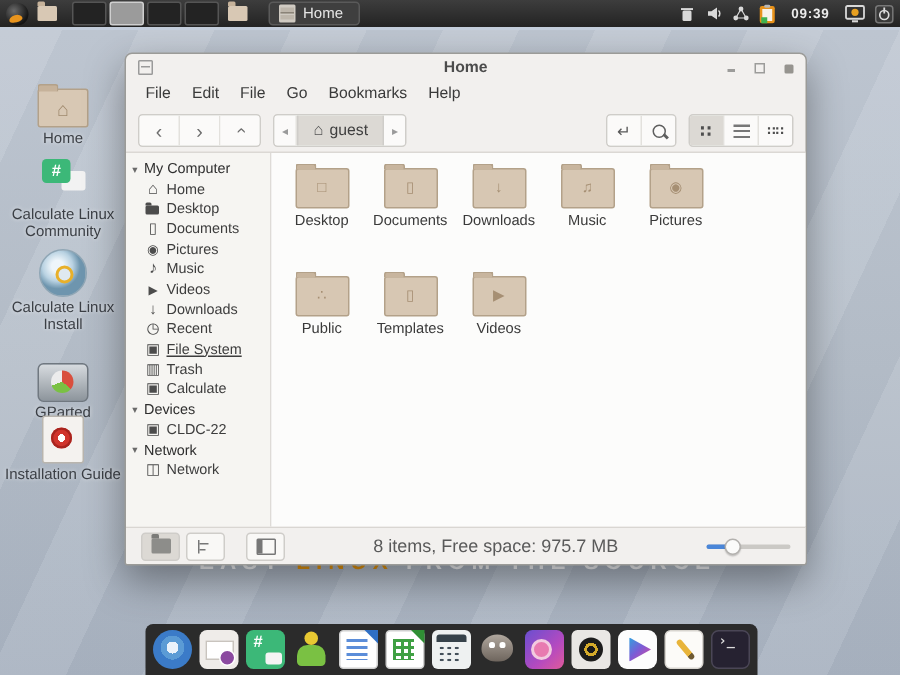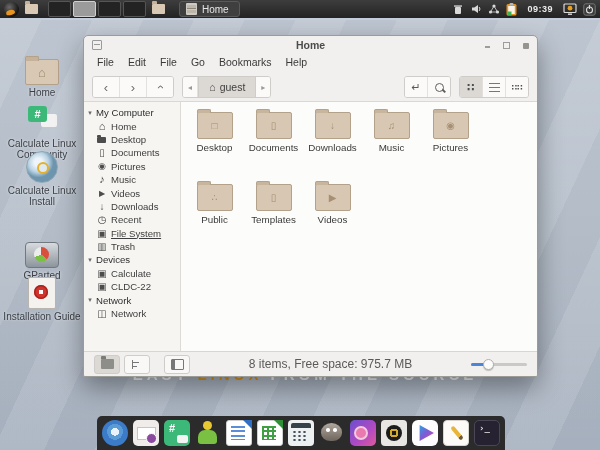--- a/index.html
+++ b/index.html
@@ -27,21 +27,21 @@
   .tb-ic::after{content:"";position:absolute;left:1px;top:7px;width:9px;height:3px;background:#bdb6ab}
   .spacer{flex:1}
   .tray{display:flex;align-items:center;gap:6px}
   .tray svg{display:block}
   .clock{color:#ececec;font-size:9px;font-weight:bold;letter-spacing:.5px;margin:0 4px}
 
   
   .desk{position:absolute;left:3px;top:20px;width:78px;z-index:1}
   .d-item{position:absolute;left:0;width:78px;text-align:center}
   .d-item:nth-of-type(1){top:35px}.d-item:nth-of-type(2){top:86px}
-  .d-item:nth-of-type(3){top:131px}.d-item:nth-of-type(4){top:218px}
+  .d-item:nth-of-type(3){top:146px}.d-item:nth-of-type(4){top:218px}
   .d-item:nth-of-type(5){top:257px}
   .d-label{font-size:10px;line-height:1.05;color:#3b3f45;margin-top:3px;text-shadow:0 0 3px rgba(255,255,255,.7)}
   .dicon{width:34px;height:30px;margin:0 auto;position:relative}
   .dicon.home{background:#d8c8b4;border:1px solid #b3a189;border-radius:2px;width:32px;height:24px;margin-top:4px}
   .dicon.home::before{content:"";position:absolute;top:-4px;left:-1px;width:12px;height:4px;background:#c6b29a;border:1px solid #b3a189;border-bottom:none;border-radius:2px 2px 0 0}
   .dicon.home::after{content:"⌂";position:absolute;inset:0;display:flex;align-items:center;justify-content:center;color:#a08a6e;font-size:13px}
   .dicon.community::before{content:"";position:absolute;right:2px;top:8px;width:16px;height:13px;background:#f2f2f2;border-radius:2px}
   .dicon.community::after{content:"#";position:absolute;left:3px;top:0;width:19px;height:16px;background:#3cb878;border-radius:3px;
        color:#fff;font-weight:bold;font-size:11px;display:flex;align-items:center;justify-content:center}
   .dicon.install{border-radius:50%;width:30px;height:30px;background:radial-gradient(circle at 38% 35%,#eef5fa 0 4px,#b9d2e2 10px,#6e95ae 15px);border:1px solid #8fa6b5}
@@ -365,27 +365,27 @@
           <span class="sb-label">Recent</span>
         </div>
         <div class="sb-row item focused">
           <span class="si drive-icon"></span>
           <span class="sb-label">File System</span>
         </div>
         <div class="sb-row item">
           <span class="si trash-icon"></span>
           <span class="sb-label">Trash</span>
         </div>
+        <div class="sb-row item">
+          <span class="si drive-icon"></span>
+          <span class="sb-label">Calculate</span>
+        </div>
         <div class="sb-row header">
           <span class="caret">▾</span>
           <span class="sb-label">Devices</span>
-        </div>
-        <div class="sb-row item">
-          <span class="si drive-icon"></span>
-          <span class="sb-label">Calculate</span>
         </div>
         <div class="sb-row item">
           <span class="si drive-icon"></span>
           <span class="sb-label">CLDC-22</span>
         </div>
         <div class="sb-row header">
           <span class="caret">▾</span>
           <span class="sb-label">Network</span>
         </div>
         <div class="sb-row item">

